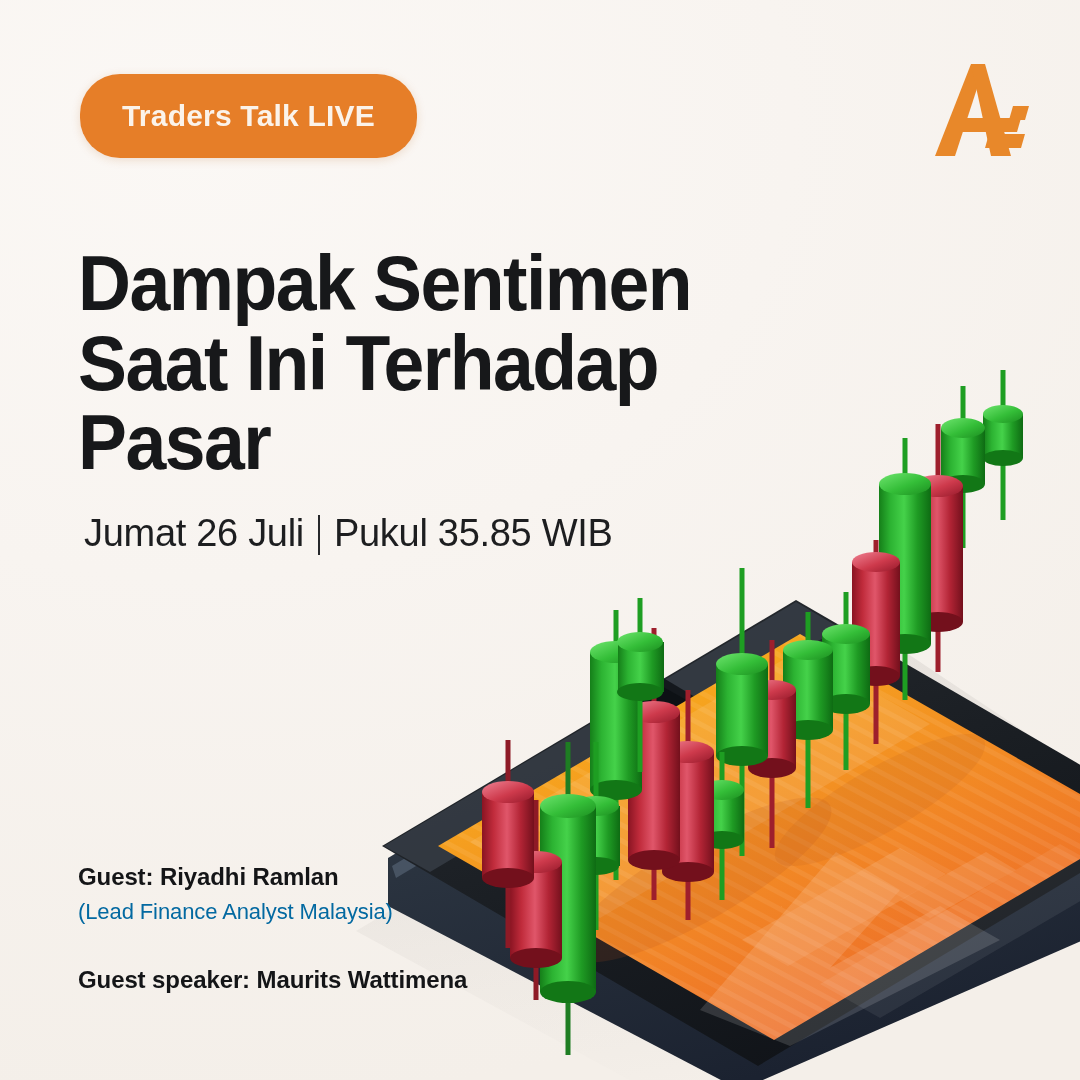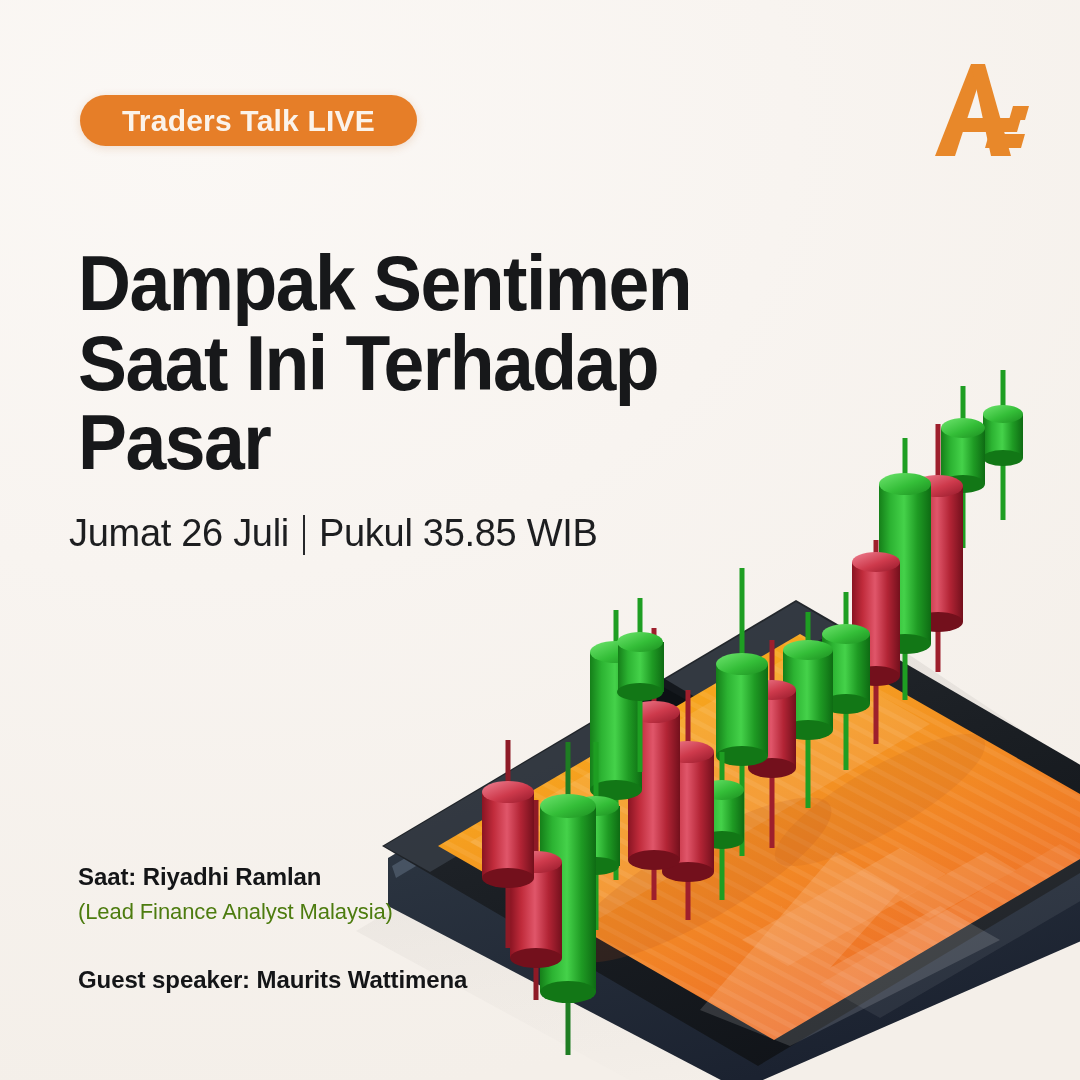--- a/index.html
+++ b/index.html
@@ -14,21 +14,21 @@
   
   .bg-wash{position:absolute;inset:0;
     background:radial-gradient(120% 90% at 18% 12%, #FBF8F5 0%, #F8F4F0 46%, #F4EFE9 100%);}
 
   
   .logo{position:absolute;left:925px;top:58px;width:112px;height:104px;}
   .logo svg{display:block;width:100%;height:100%;}
 
   
   .badge{
-    position:absolute;left:80px;top:95px;height:51px;
+    position:absolute;left:80px;top:74px;height:84px;
     padding:0 42px;border-radius:40px;
     background:#E67E28;
     display:flex;align-items:center;justify-content:flex-end;
     box-shadow:0 2px 10px rgba(180,95,20,.18);
   }
   .badge-label{
     color:#FBF3EA;font-size:30px;font-weight:700;letter-spacing:.2px;
     white-space:nowrap;line-height:1;
   }
 
@@ -37,39 +37,39 @@
     position:absolute;left:78px;top:192px;width:720px;
     color:#17181A;
     font-size:78px;font-weight:700;line-height:1.02;
     letter-spacing:-1.6px;
     transform:scaleX(.94);transform-origin:left top;
   }
   .headline .ln{display:block;white-space:nowrap;}
 
   
   .dateline{
-    position:absolute;left:69px;top:512px;
+    position:absolute;left:84px;top:512px;
     color:#1D1E20;font-size:38px;font-weight:400;letter-spacing:-.3px;
     white-space:nowrap;display:flex;align-items:center;gap:14px;
   }
   .dateline .sep{
     display:inline-block;width:2px;height:40px;background:#26272A;
     position:relative;top:1px;
   }
 
   
   .credits{position:absolute;left:78px;top:862px;width:520px;z-index:7;}
   .credit-block{margin-bottom:38px;}
   .credit-block:last-child{margin-bottom:16px;}
   .credit-name{
     color:#141517;font-size:24px;font-weight:700;letter-spacing:-.1px;
     line-height:1.25;white-space:nowrap;
   }
   .credit-role{
-    color:#4d7c0f;font-size:22px;font-weight:400;letter-spacing:-.1px;
+    color:#0369a1;font-size:22px;font-weight:400;letter-spacing:-.1px;
     line-height:1.3;margin-top:6px;white-space:nowrap;
   }
 
   
   .art{position:absolute;left:0;top:0;width:1080px;height:1080px;z-index:3;}
   .art svg{display:block;width:1080px;height:1080px;}
 
   
   .candles{position:absolute;left:0;top:0;width:1080px;height:1080px;z-index:5;}
   .candles svg{display:block;width:1080px;height:1080px;}
@@ -335,21 +335,21 @@
   </h1>
 
   <div class="dateline">
     <span>Jumat 26 Juli</span>
     <span class="sep"></span>
     <span>Pukul 35.85 WIB</span>
   </div>
 
   <div class="credits">
     <div class="credit-block">
-      <div class="credit-name">Saat: Riyadhi Ramlan</div>
+      <div class="credit-name">Guest: Riyadhi Ramlan</div>
       <div class="credit-role">(Lead Finance Analyst Malaysia)</div>
     </div>
     <div class="credit-block">
       <div class="credit-name">Guest speaker: Maurits Wattimena</div>
     </div>
   </div>
 
 </div>
 
 </body></html>

